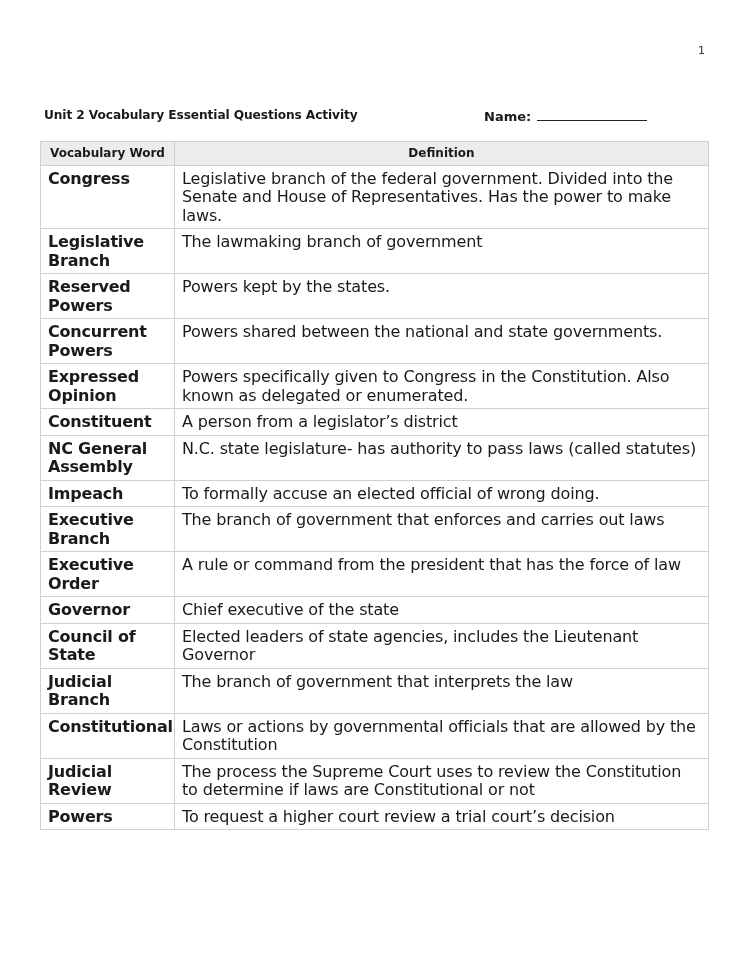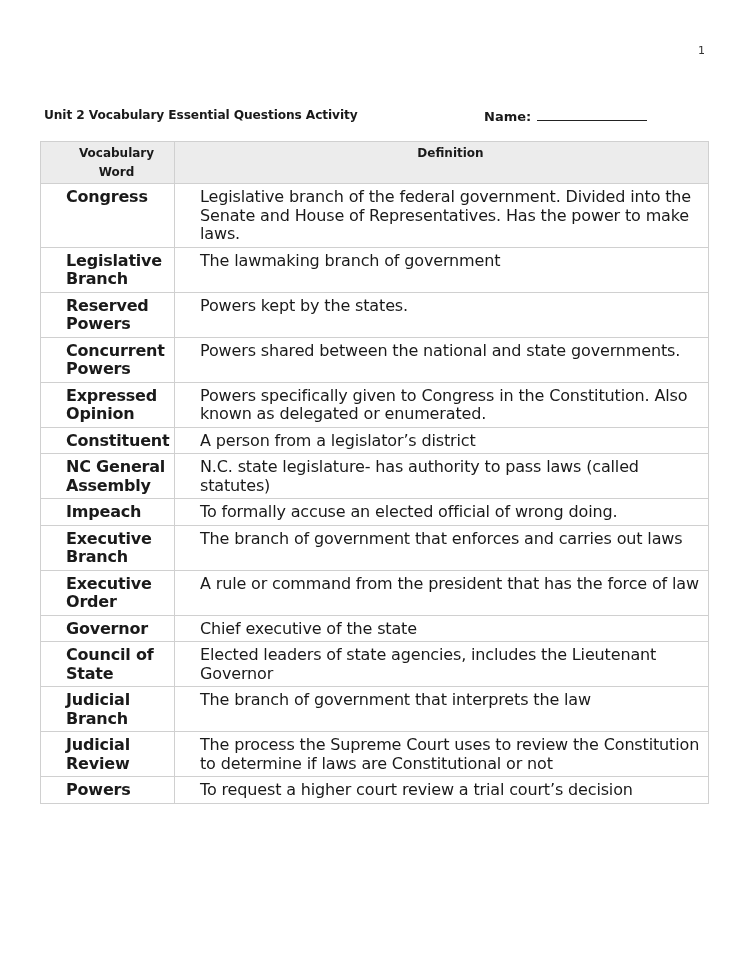--- a/index.html
+++ b/index.html
@@ -5,21 +5,21 @@
   html, body { margin: 0; padding: 0; background: #ffffff; }
   body { width: 749px; height: 970px; position: relative; overflow: hidden;
          font-family: "DejaVu Sans", sans-serif; color: #1a1a1a; }
   .page-number { position: absolute; top: 44px; left: 698px; font-size: 11px; color: #333; }
   .title-row { position: absolute; top: 108px; left: 44px; width: 640px; height: 18px; }
   .title { position: absolute; left: 0; top: 0; font-size: 12.2px; font-weight: bold; letter-spacing: -0.1px; }
   .name-label { position: absolute; left: 440px; top: 0; font-size: 13px; font-weight: bold; }
   .name-line { display: inline-block; width: 110px; border-bottom: 1.5px solid #222; margin-left: 6px; height: 12px; vertical-align: baseline; }
   table.vocab { position: absolute; left: 40px; top: 141px; width: 669px;
                 border-collapse: collapse; table-layout: fixed; font-size: 12px; }
-  table.vocab th, table.vocab td { border: 1px solid #d0d0d0; padding: 4px 7px 3px 25px;
+  table.vocab th, table.vocab td { border: 1px solid #d0d0d0; padding: 4px 7px 3px 7px;
                 vertical-align: top; line-height: 18.5px; }
   table.vocab th { background: #ececec; font-weight: bold; height: 14px; padding-top: 2px; padding-bottom: 2px; }
   table.vocab col.c1 { width: 134px; }
   table.vocab td.word { font-weight: bold; font-size: 16px; letter-spacing: -0.2px; }
   table.vocab td.def { font-size: 16px; letter-spacing: -0.15px; }
 </style>
 </head>
 <body>
 
 <div class="page-number">1</div>
@@ -89,20 +89,24 @@
     </tr>
     <tr>
       <td class="word">Council of State</td>
       <td class="def">Elected leaders of state agencies, includes the Lieutenant Governor</td>
     </tr>
     <tr>
       <td class="word">Judicial Branch</td>
       <td class="def">The branch of government that interprets the law</td>
     </tr>
     <tr>
+      <td class="word">Constitutional</td>
+      <td class="def">Laws or actions by governmental officials that are allowed by the Constitution</td>
+    </tr>
+    <tr>
       <td class="word">Judicial Review</td>
       <td class="def">The process the Supreme Court uses to review the Constitution to determine if laws are Constitutional or not</td>
     </tr>
     <tr>
       <td class="word">Powers</td>
       <td class="def">To request a higher court review a trial court’s decision</td>
     </tr>
   </tbody>
 </table>
 

